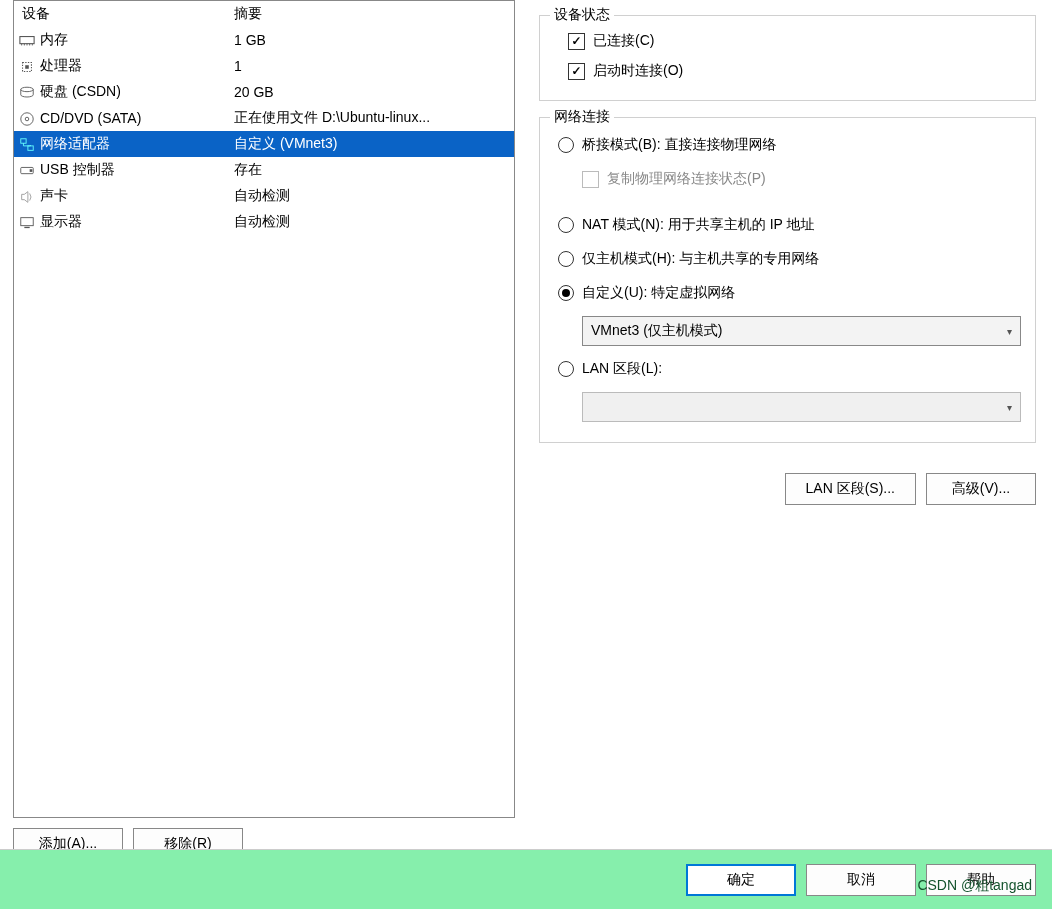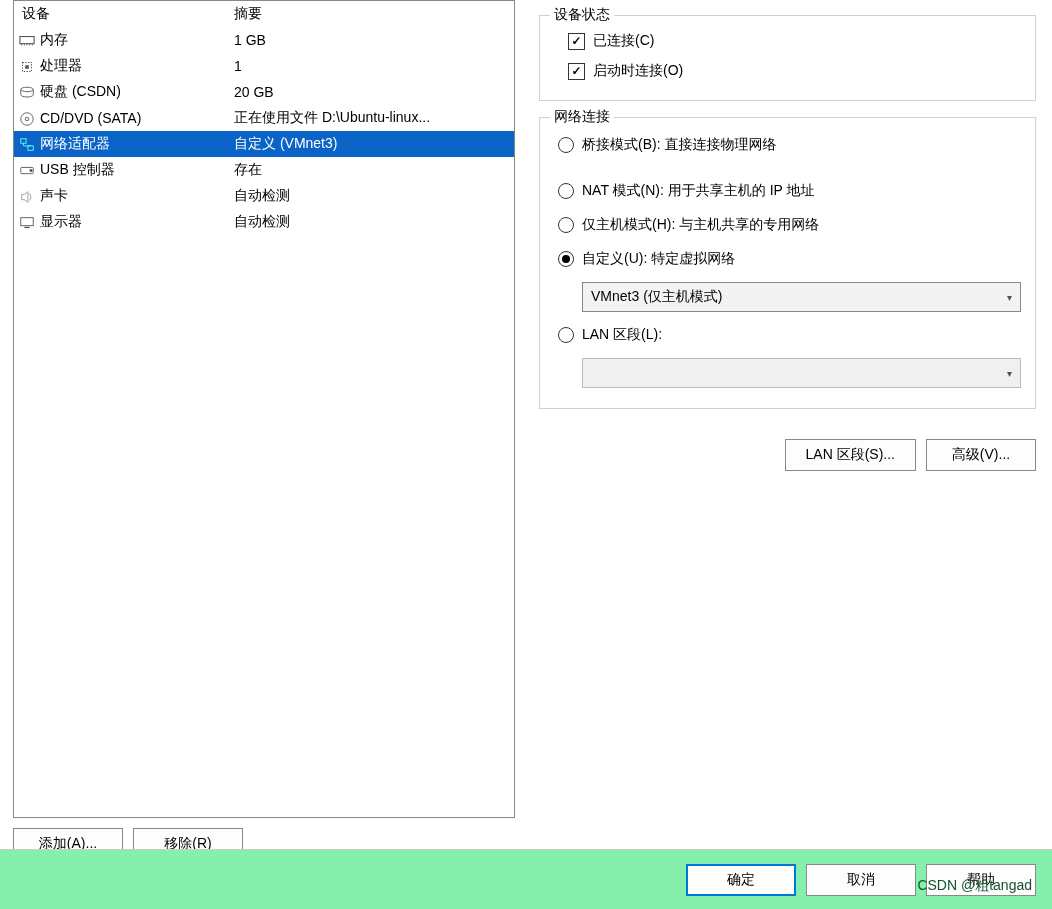--- a/index.html
+++ b/index.html
@@ -142,20 +142,24 @@
       </div>
     </div>
 
     <div class="fieldset">
       <div class="fieldset-title">网络连接</div>
 
       <div class="radio-row">
         <span class="radio"></span>
         <span>桥接模式(B): 直接连接物理网络</span>
       </div>
+      <div class="radio-row indented disabled">
+        <span class="checkbox disabled"></span>
+        <span>复制物理网络连接状态(P)</span>
+      </div>
       <div class="spacer-row"></div>
       <div class="radio-row">
         <span class="radio"></span>
         <span>NAT 模式(N): 用于共享主机的 IP 地址</span>
       </div>
       <div class="radio-row">
         <span class="radio"></span>
         <span>仅主机模式(H): 与主机共享的专用网络</span>
       </div>
       <div class="radio-row">

